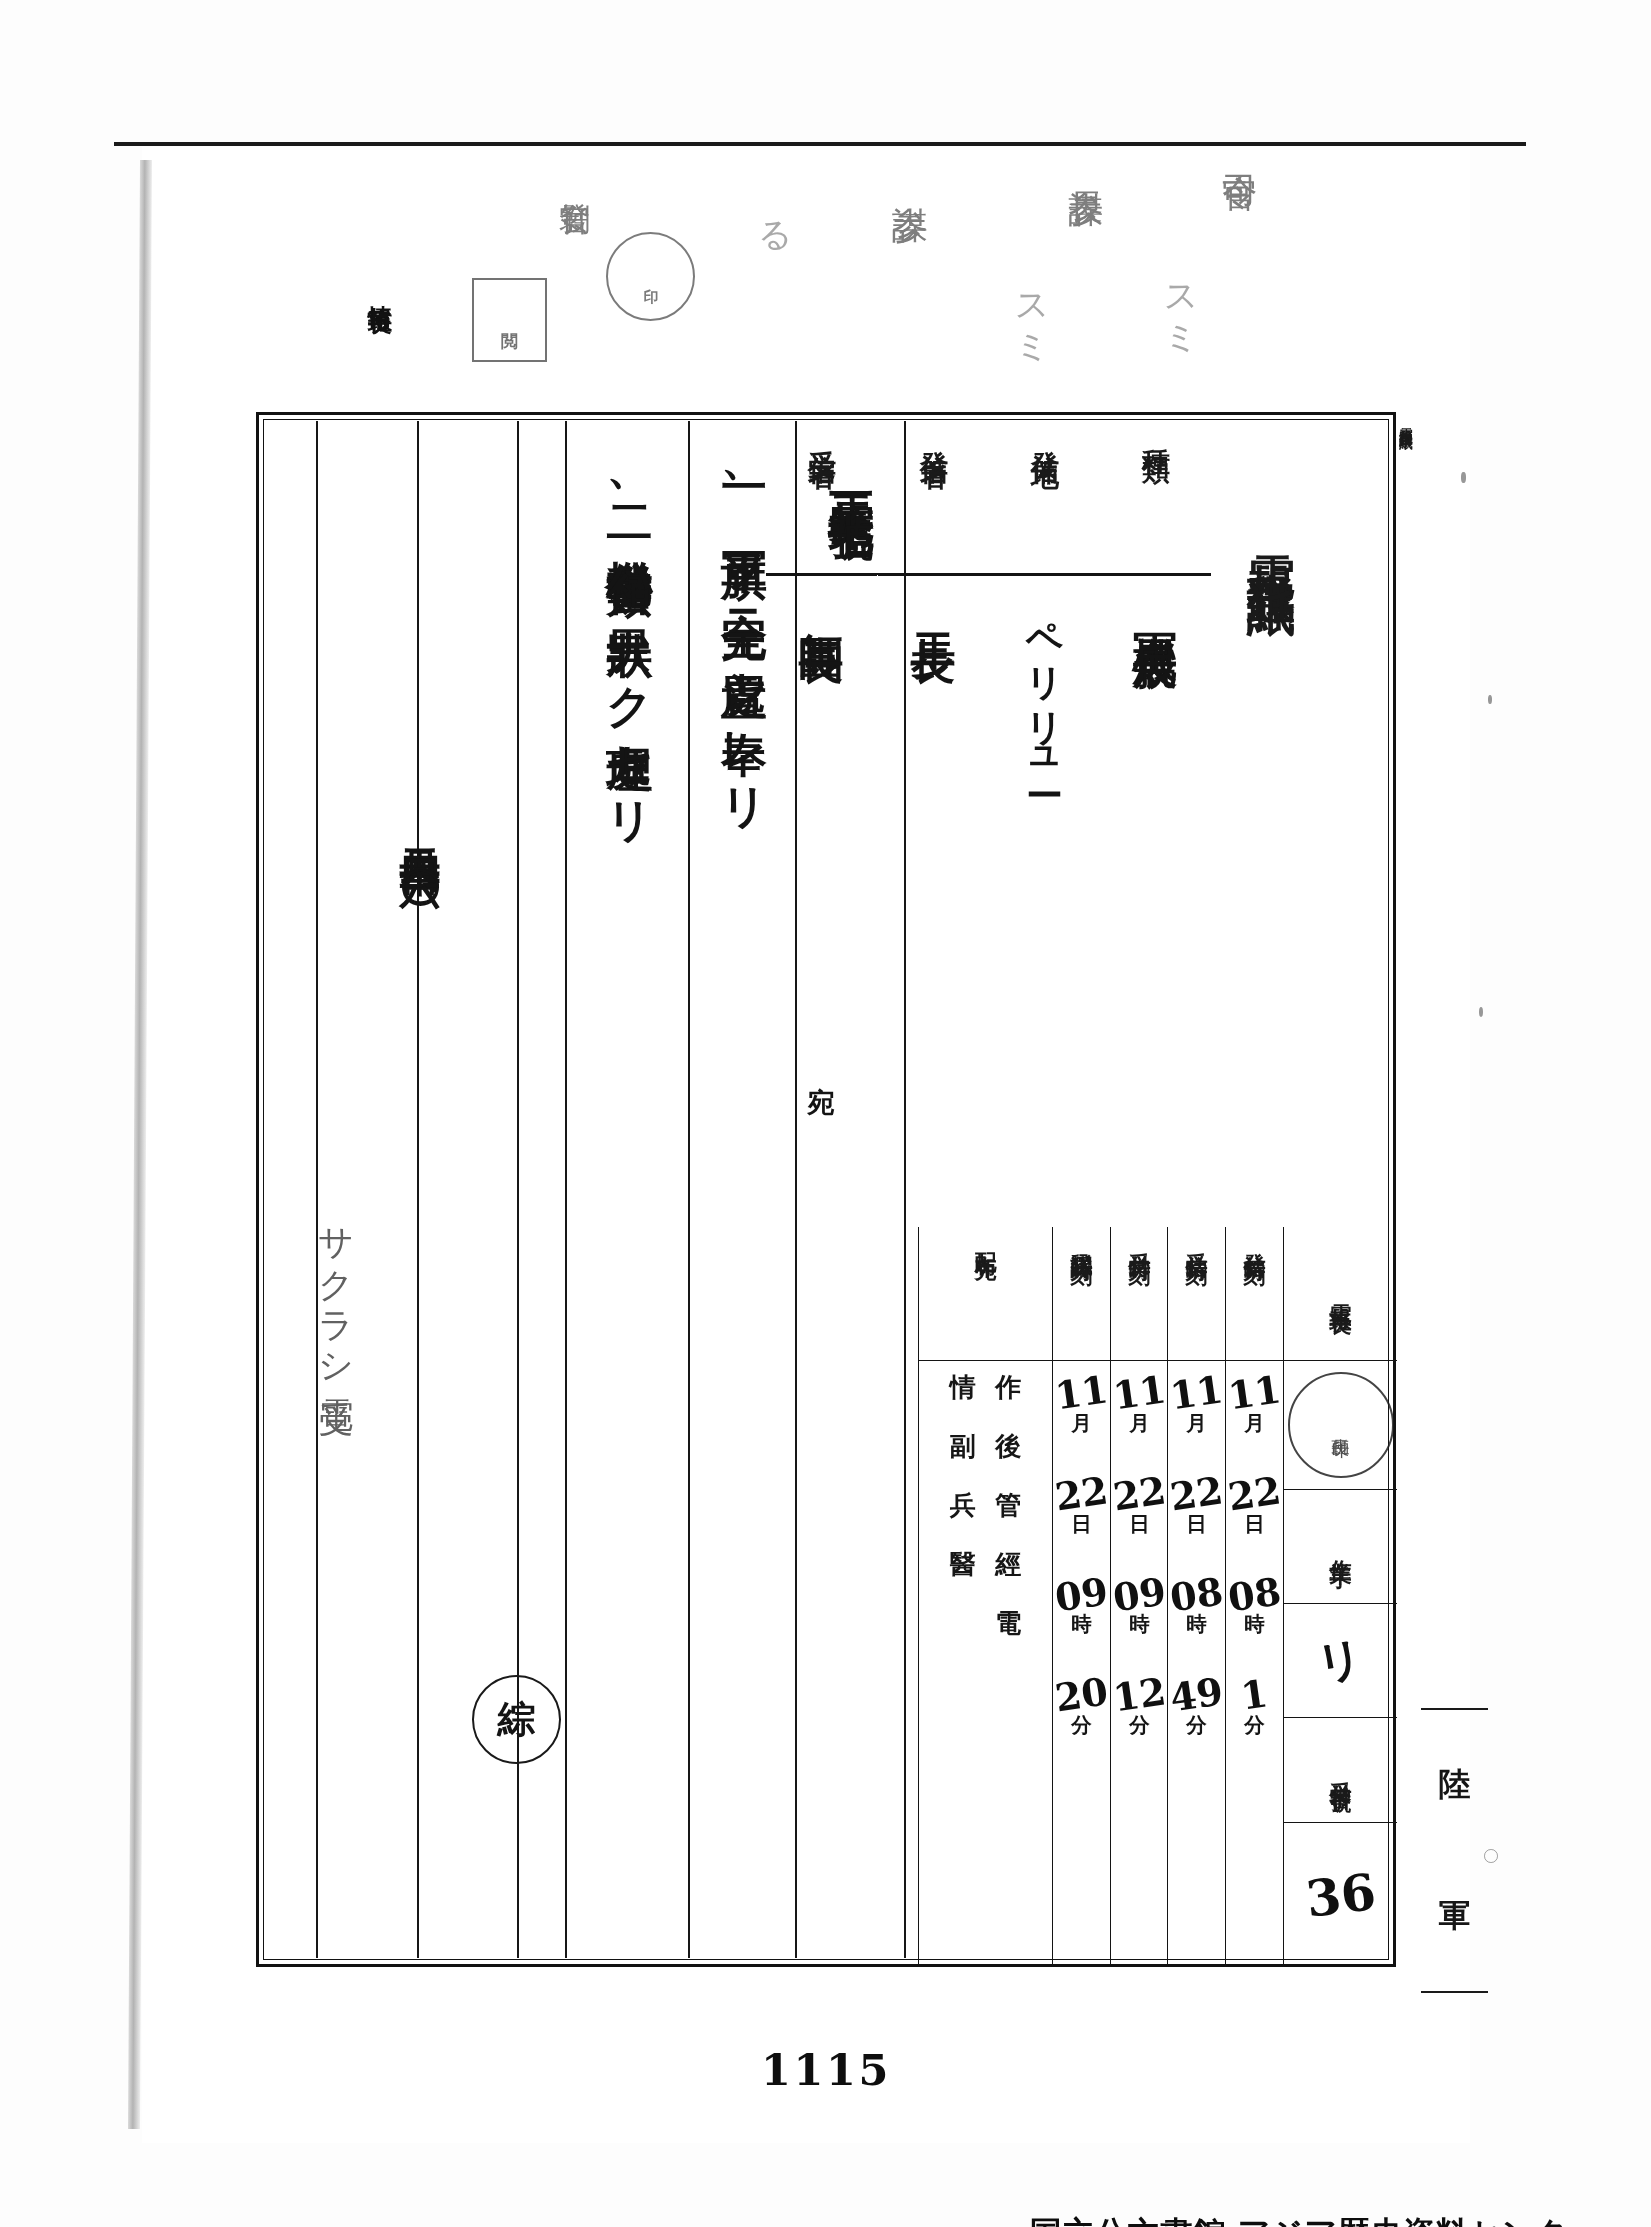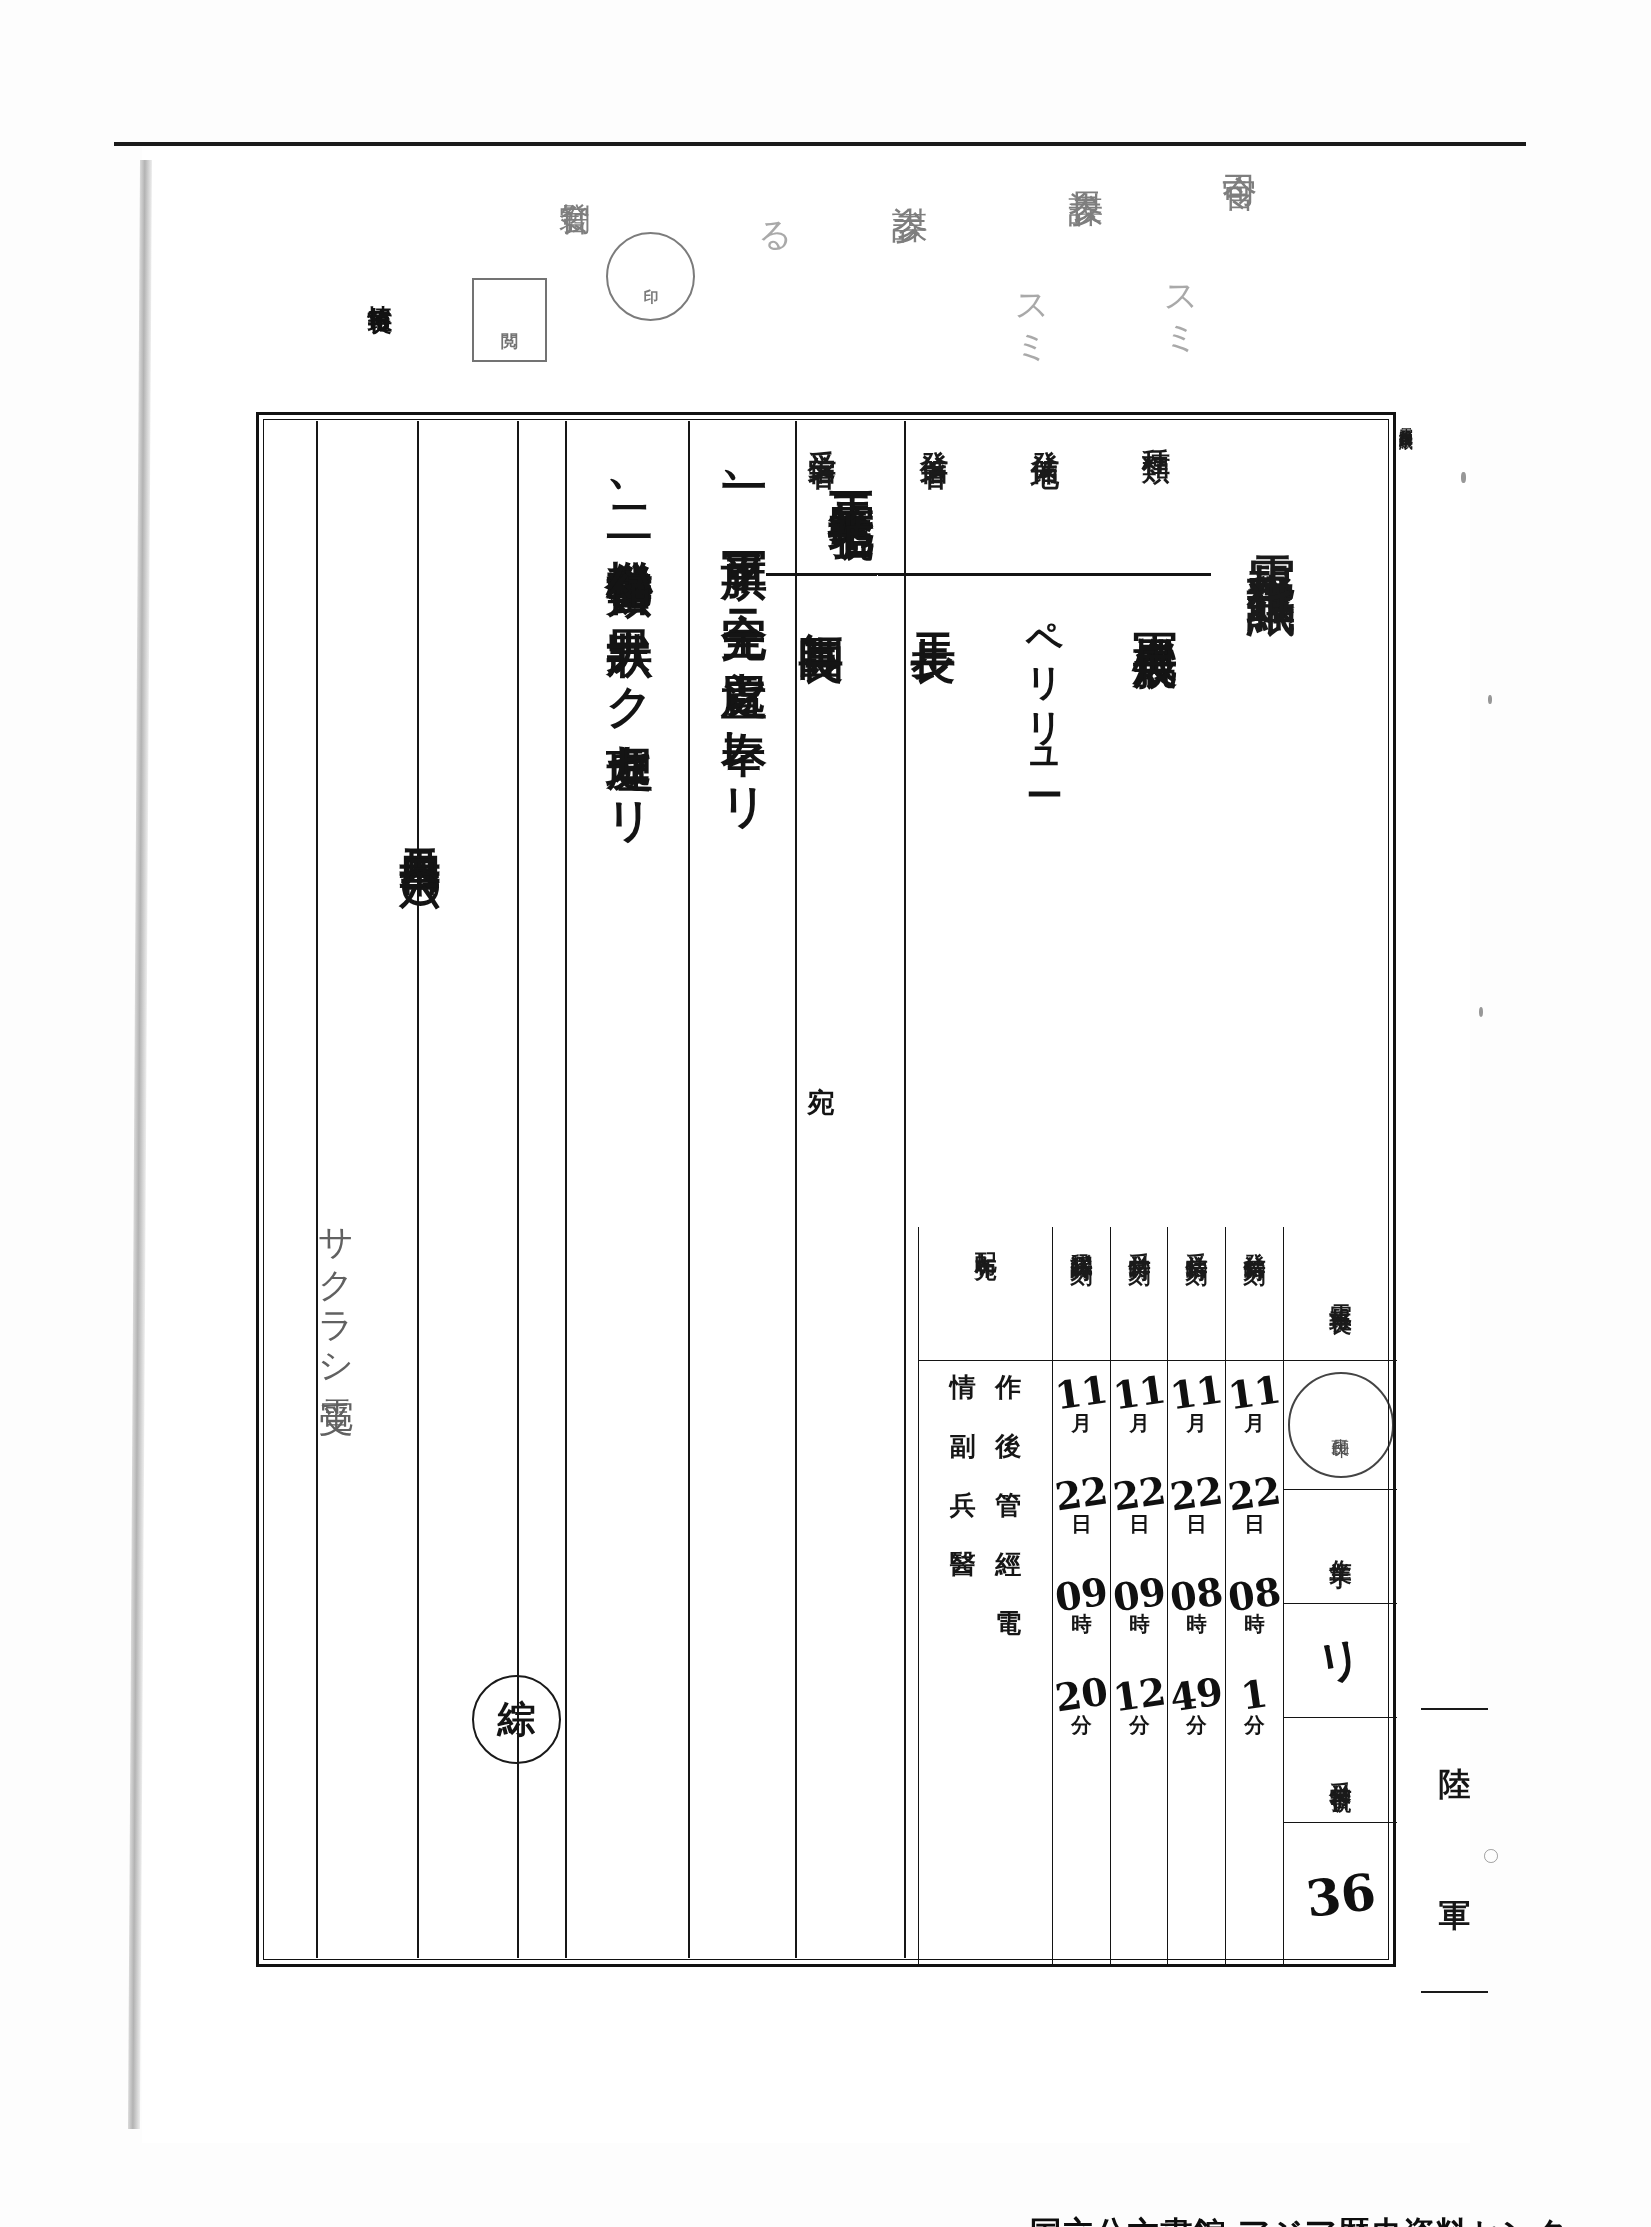--- a/index.html
+++ b/index.html
@@ -514,20 +514,21 @@
         </div>
       </div>
     </div>
   </div>
 
   <div class="army-box">
     <span>陸</span>
     <span>軍</span>
   </div>
 
+  <div class="folio">1115</div>
 
   <div class="jacar">
     <div class="jp">国立公文書館 アジア歴史資料センター</div>
 
   </div>
 
 </div>
 
 
 </body></html>

